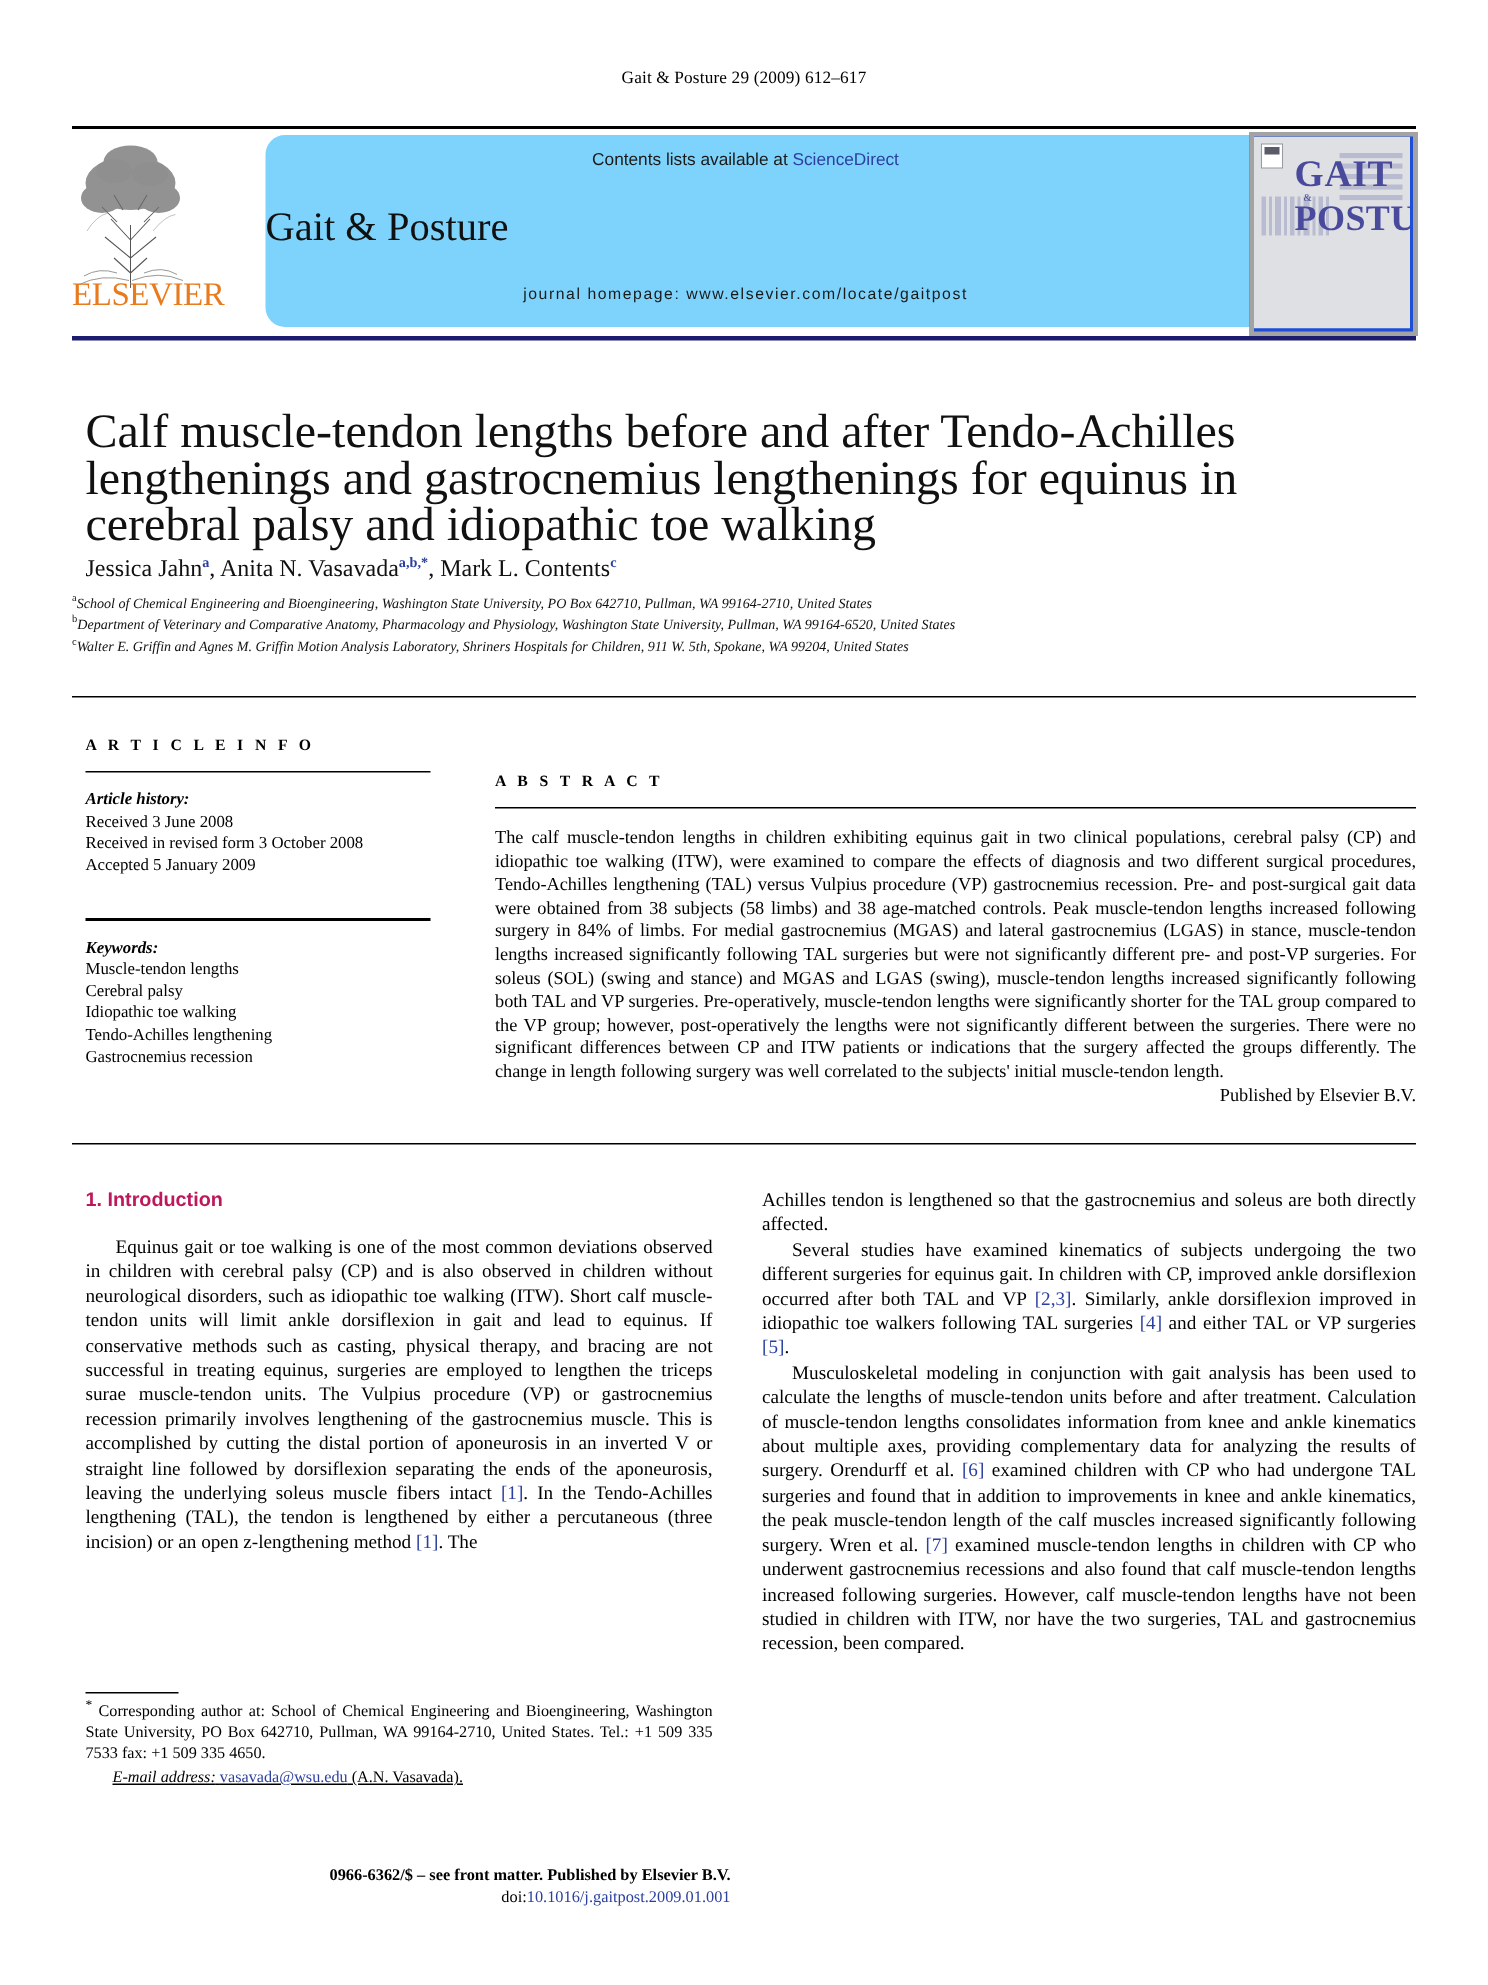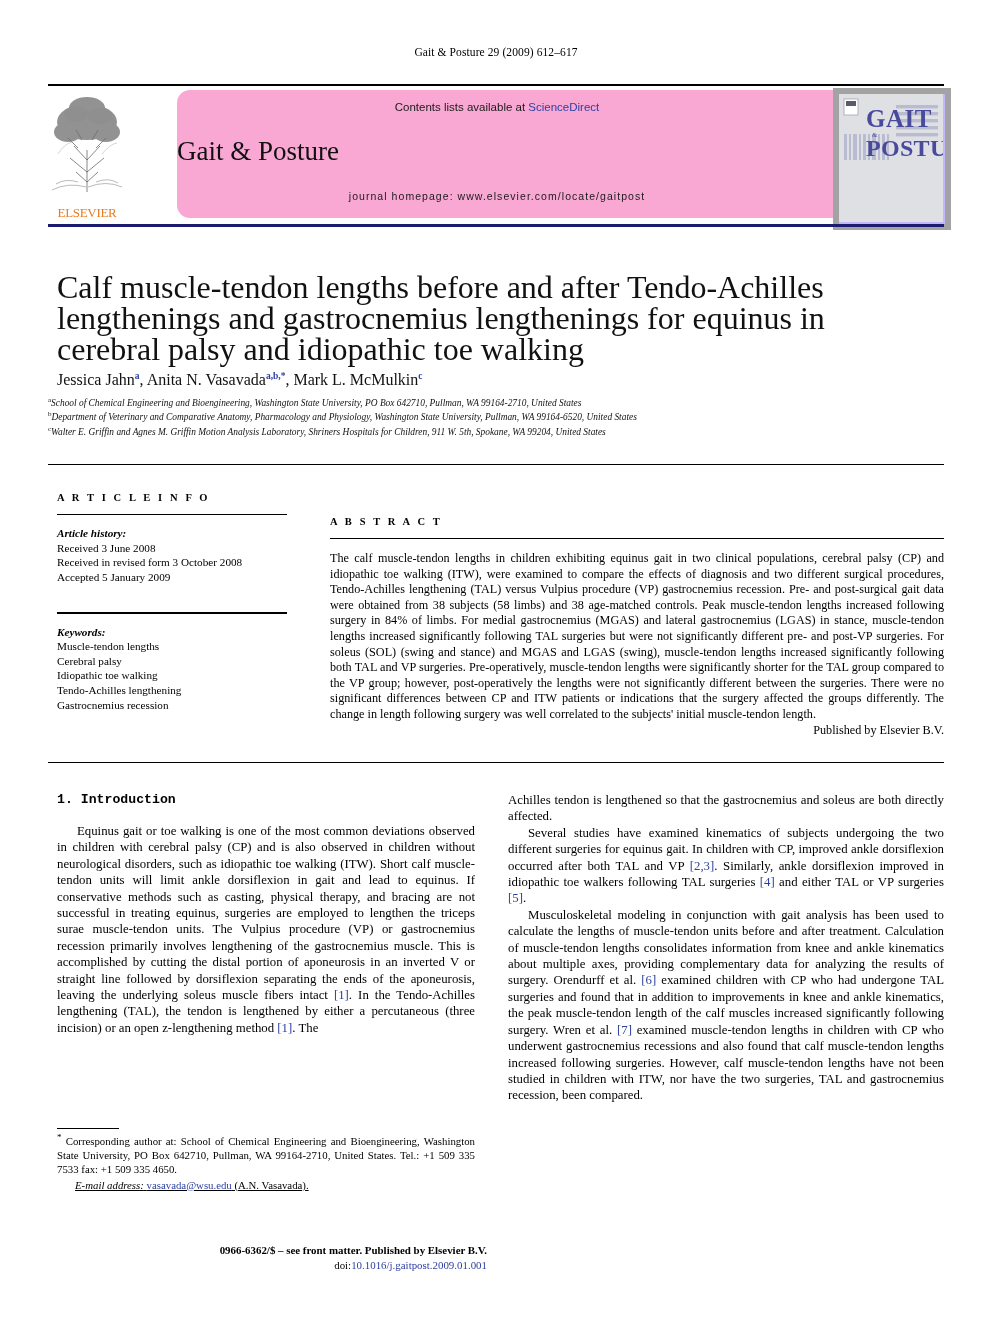--- a/index.html
+++ b/index.html
@@ -48,34 +48,34 @@
     background: #1b1b6f;
   }
   .logo-box {
     position: absolute;
     left: 48px; top: 88px;
     width: 78px; height: 132px;
   }
   .tree-svg { display:block; }
   .elsevier-word {
     position: absolute;
-    left: 0; bottom: 1px;
+    left: 0; bottom: 13px;
     width: 78px;
     text-align: center;
     font-family: "Liberation Serif", serif;
-    font-size: 13px;
+    font-size: 22px;
     color: #E87B1E;
     letter-spacing: -0.3px;
     line-height: 1;
   }
   .grayband {
     position: absolute;
     left: 177px; top: 90px;
     width: 720px; height: 128px;
-    background: #f9a8d4;
+    background: #7dd3fc;
     border-radius: 13px;
   }
   .contents-line {
     position: absolute;
     left: 0; top: 11px;
     width: 640px;
     text-align: center;
     font-family: "Liberation Sans", sans-serif;
     font-size: 11.5px;
     color: #1a1a1a;
@@ -99,22 +99,22 @@
     text-align: center;
     font-family: "Liberation Sans", sans-serif;
     font-size: 10.5px;
     letter-spacing: 1.05px;
     color: #1a1a1a;
   }
   .cover-thumb {
     position: absolute;
     left: 833px; top: 88px;
     width: 106px; height: 130px;
-    background: #c4b5fd;
-    border: 6px solid #a3a3a3;
+    background: #1d4ed8;
+    border: 3px solid #a3a3a3;
     overflow: hidden;
   }
 
   
   .title {
     position: absolute;
     left: 57px; top: 272px;
     width: 830px;
     font-family: "Liberation Serif", serif;
     font-size: 32px;
@@ -220,24 +220,24 @@
     left: 57px; top: 792px;
     width: 418px;
   }
   .col-right {
     position: absolute;
     left: 508px; top: 792px;
     width: 436px;
   }
   h2.secnum {
     margin: 0 0 16px 0;
-    font-family: Liberation Mono, monospace;
+    font-family: Liberation Sans, sans-serif;
     font-size: 13.2px;
     font-weight: bold;
-    color: #000000;
+    color: #be185d;
   }
   p.body-par {
     margin: 0;
     font-family: "Liberation Serif", serif;
     font-size: 12.8px;
     line-height: 16.4px;
     text-align: justify;
     text-indent: 20px;
   }
   p.body-par.noindent { text-indent: 0; }
@@ -369,21 +369,21 @@
     </svg>
   </div>
 
   <div class="masthead-rule-bottom"></div>
 
   <div class="title">Calf muscle-tendon lengths before and after Tendo-Achilles lengthenings and gastrocnemius lengthenings for equinus in cerebral palsy and idiopathic toe walking</div>
 
   <div class="authors">
     <span>Jessica Jahn</span><sup>a</sup>,
     <span>Anita N. Vasavada</span><sup>a,b,*</sup>,
-    <span>Mark L. McMulkin</span><sup>c</sup>
+    <span>Mark L. Contents</span><sup>c</sup>
   </div>
 
   <div class="affils">
     <div><sup>a</sup><span>School of Chemical Engineering and Bioengineering, Washington State University, PO Box 642710, Pullman, WA 99164-2710, United States</span></div>
     <div><sup>b</sup><span>Department of Veterinary and Comparative Anatomy, Pharmacology and Physiology, Washington State University, Pullman, WA 99164-6520, United States</span></div>
     <div><sup>c</sup><span>Walter E. Griffin and Agnes M. Griffin Motion Analysis Laboratory, Shriners Hospitals for Children, 911 W. 5th, Spokane, WA 99204, United States</span></div>
   </div>
 
   <div class="info-rule-top"></div>
 

